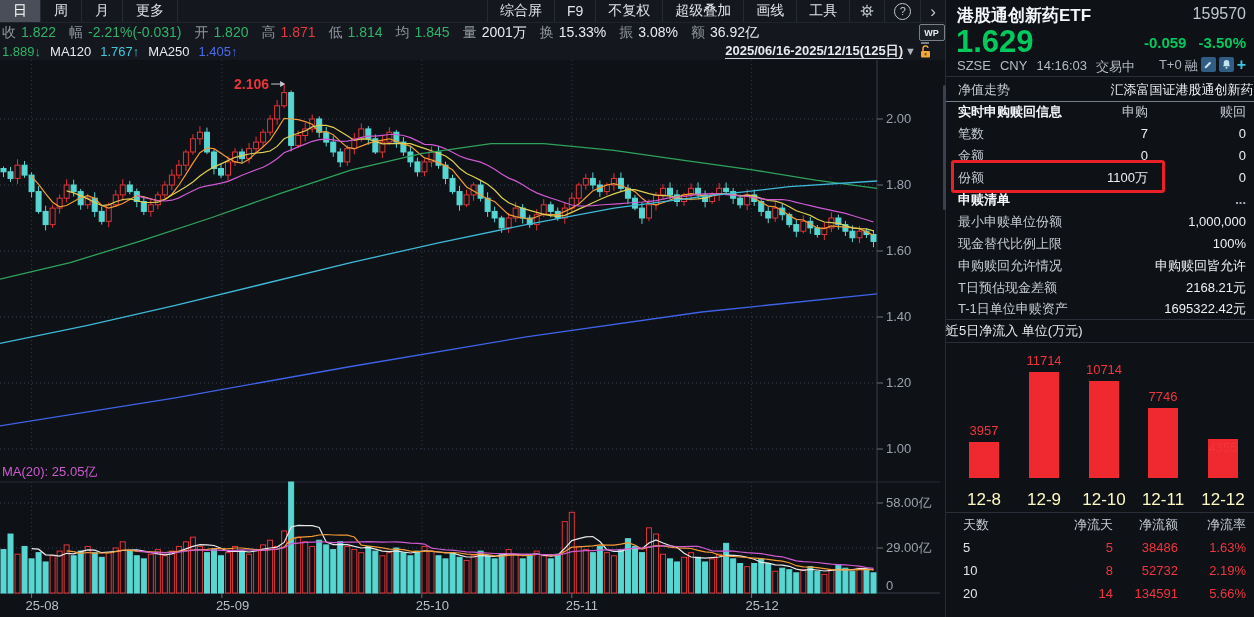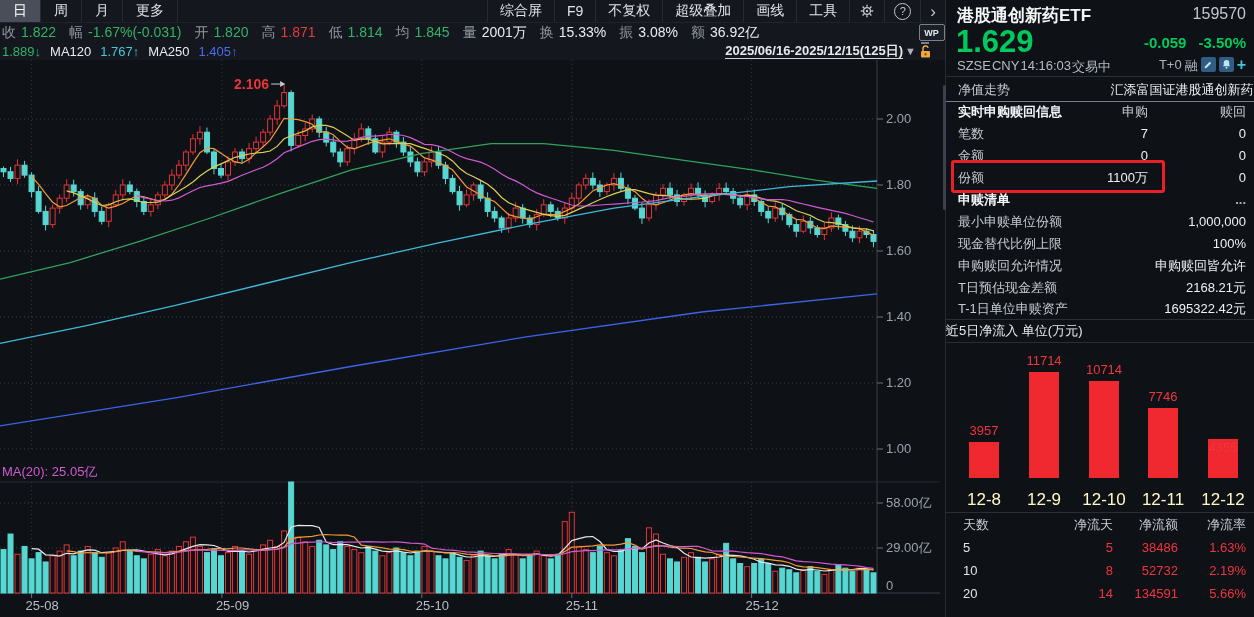--- a/index.html
+++ b/index.html
@@ -36,21 +36,21 @@
   #kc{position:absolute;left:0;top:0;}
   #volma-label{position:absolute;left:2px;top:403px;font-size:13px;color:#cf5ad2;}
 
   
   #right-panel{position:absolute;left:945px;top:0;width:309px;height:617px;background:#0e1116;border-left:1px solid #262b34;box-sizing:border-box;}
   .scroll-thumb{position:absolute;left:-3px;top:85px;width:3px;height:125px;background:#3c414d;border-radius:2px;}
   .q-title{position:absolute;left:11px;top:4px;font-size:17px;font-weight:bold;color:#f4f6f9;}
   .q-code{position:absolute;right:8px;top:5px;font-size:16px;color:#c2c7d0;}
   .q-price{position:absolute;left:10px;top:24px;font-size:31px;font-weight:bold;color:#00c95e;}
   .q-change{position:absolute;right:8px;top:34px;font-size:15px;font-weight:bold;color:#00c95e;display:flex;gap:12px;}
-  .q-meta{position:absolute;left:11px;top:58px;font-size:13px;color:#b6bcc6;display:flex;gap:1px;}
+  .q-meta{position:absolute;left:11px;top:58px;font-size:13px;color:#b6bcc6;display:flex;gap:9px;}
   .q-tags{position:absolute;right:8px;top:57px;display:flex;align-items:flex-start;gap:3px;font-size:13px;color:#aeb4be;}
   .mini-ic{width:15px;height:15px;border-radius:2px;background:#2f5d84;display:flex;align-items:center;justify-content:center;}
   .plus-ic{color:#3fc6e0;font-size:16px;font-weight:bold;line-height:1;}
   .p-div{position:absolute;left:0;top:76px;width:100%;border-top:1px solid #2a2e39;}
   .prow{position:absolute;left:0;width:100%;height:22px;line-height:22px;font-size:13px;}
   .prow .lab{position:absolute;left:12px;color:#c6cbd3;}
   .prow .sec{color:#f3f5f8;font-weight:bold;}
   .prow .v1{position:absolute;right:106px;color:#eef0f3;}
   .prow .vr{position:absolute;right:8px;color:#eef0f3;}
   .prow .colh{color:#c6cbd3;}
@@ -109,21 +109,21 @@
       </div>
     </div>
 
     <div class="tb-row2">
       <span class="statpair">
           <span class="slab">收</span>
           <span class="c-g">1.822</span>
         </span>
       <span class="statpair">
           <span class="slab">幅</span>
-          <span class="c-g">-1.67%(-0.031)</span>
+          <span class="c-g">-2.21%(-0.031)</span>
         </span>
       <span class="statpair">
           <span class="slab">开</span>
           <span class="c-g">1.820</span>
         </span>
       <span class="statpair">
           <span class="slab">高</span>
           <span class="c-r">1.871</span>
         </span>
       <span class="statpair">

